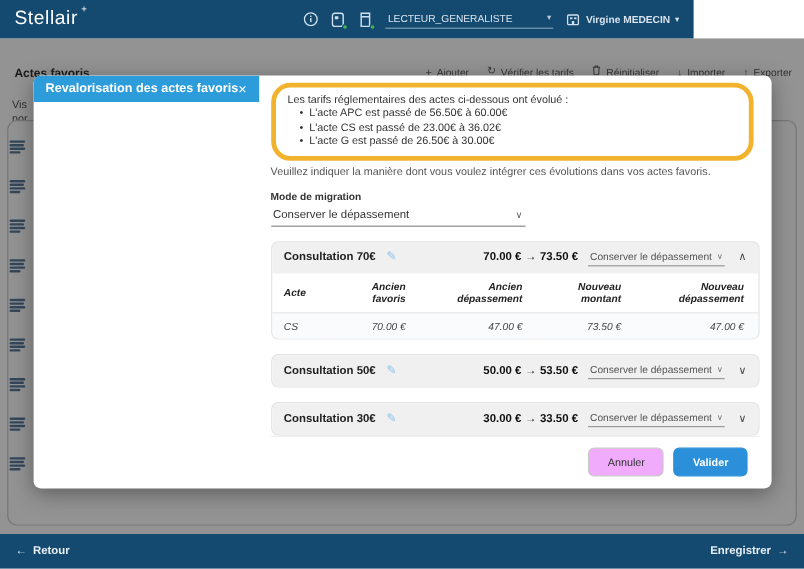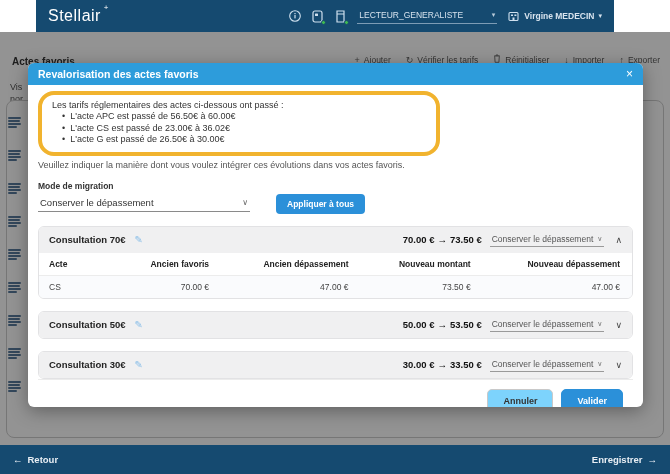--- a/index.html
+++ b/index.html
@@ -1,21 +1,21 @@
 <!DOCTYPE html>
 <html><head>
 <meta charset="utf-8">
 <style>
   * { margin:0; padding:0; box-sizing:border-box; }
   html,body { width:670px; height:474px; overflow:hidden; }
   body { font-family:"Liberation Sans","DejaVu Sans",sans-serif; background:#fff; position:relative; }
 
   
   .topbar { position:absolute; top:0; left:0; width:578px; height:32px; background:#154a70;
-            display:flex; align-items:center; padding:0 12px; z-index:40;margin-left:36px; }
+            display:flex; align-items:center; padding:0 12px; z-index:40; }
   .brand { color:#fff; font-size:16px; font-weight:400; letter-spacing:.5px; position:relative; }
   .brand .plus { position:absolute; top:-4px; right:-8px; font-size:8px; color:#fff; }
   .topbar-right { margin-left:auto; display:flex; align-items:center; gap:10px; }
   .tb-icon { position:relative; width:13px; height:13px; display:flex; align-items:center; justify-content:center; }
   .tb-icon svg { display:block; }
   .status-dot { position:absolute; right:-2px; bottom:-2px; width:5px; height:5px; border-radius:50%;
                 background:#3fb950; border:1px solid #154a70; }
   .reader-select { display:flex; align-items:center; gap:4px; color:#d7e3ee; font-size:8.5px; font-weight:normal;
                    border-bottom:1px solid #7d9cb5; padding:2px 2px 3px 2px; min-width:140px; }
   .reader-select .caret { margin-left:auto; font-size:7px; color:#b9cbda; }
@@ -33,21 +33,21 @@
                border:1px solid #c9c9c9; border-radius:8px; }
   .drag-handle { position:absolute; left:8px; width:13px; height:11px; display:flex; flex-direction:column; justify-content:space-between; }
   .drag-handle i { display:block; height:1.5px; background:#4a7096; border-radius:1px; }
   .drag-handle i:nth-child(2){ width:90%; }
   .drag-handle i:nth-child(4){ width:70%; }
 
   .overlay { position:absolute; top:32px; left:0; width:670px; height:413px; background:rgba(25,25,25,0.47); z-index:10; }
 
   
   .modal { position:absolute; left:28px; top:63px; width:615px; height:344px; background:#fff; border-radius:6px;
-           box-shadow:0 4px 18px rgba(0,0,0,.35); z-index:20; display:flex; flex-direction:column; overflow:hidden; }
+           box-shadow:0 4px 18px rgba(0,0,0,.35); z-index:20; display:flex; overflow:hidden; }
   .modal-header { height:22px; background:#2d9cdb; display:flex; align-items:center; padding:0 10px; flex:0 0 auto; }
   .modal-title { color:#fff; font-size:10.5px; font-weight:bold; }
   .modal-close { margin-left:auto; color:#fff; font-size:12px; cursor:pointer; line-height:1; }
   .modal-body { flex:1; padding:6px 10px 0 10px; display:flex; flex-direction:column; }
 
   .notice { width:402px; border:4px solid #f1b32e; border-radius:16px; padding:5px 10px 6px 10px; }
   .notice-intro { font-size:9px; color:#333; margin-bottom:1px; }
   .notice ul { list-style:none; margin-left:10px; }
   .notice li { font-size:9px; color:#333; line-height:11.5px; display:flex; gap:5px; }
   .notice li::before { content:"•"; color:#333; }
@@ -67,29 +67,29 @@
   .acc-name { font-size:9.5px; font-weight:bold; color:#222; }
   .pencil { color:#8bbfe8; font-size:10px; margin-left:9px; cursor:pointer; }
   .acc-right { margin-left:auto; display:flex; align-items:center; }
   .amounts { font-size:9.5px; font-weight:bold; color:#111; display:flex; align-items:center; gap:3px; white-space:nowrap; }
   .amounts .arr { font-weight:bold; }
   .mini-select { margin-left:8px; border-bottom:1px solid #9a9a9a; display:flex; align-items:center; gap:4px;
                  font-size:8.5px; color:#555; padding:1px 2px 2px 2px; cursor:pointer; white-space:nowrap; }
   .mini-select .caret { font-size:7px; color:#777; }
   .acc-chevron { margin-left:11px; font-size:9px; color:#444; cursor:pointer; }
 
-  table.acc-table { width:100%; border-collapse:collapse; }
+  table.acc-table { width:100%; border-collapse:collapse;font-style:italic; }
   .acc-table th { font-size:8.5px; font-weight:bold; color:#222; text-align:right; padding:6px 12px 6px 10px;
                   border-bottom:1px solid #ececec; background:#fff; }
   .acc-table th:first-child { text-align:left; width:13%; }
   .acc-table td { font-size:8.5px; color:#444; text-align:right; padding:6px 12px 6px 10px; background:#fafbfd; }
   .acc-table td:first-child { text-align:left; }
 
   .modal-footer { margin-top:auto; border-top:1px solid #ececec; padding:9px 10px 10px 0; display:flex; justify-content:flex-end; gap:8px; }
-  .btn-cancel { background:#7dd3fc; border:1px solid #c9c9c9; border-radius:5px; padding:6px 15px; font-size:9px; font-weight:bold;
+  .btn-cancel { background:#f0abfc; border:1px solid #c9c9c9; border-radius:5px; padding:6px 15px; font-size:9px; font-weight:normal;
                 color:#333; cursor:pointer; font-family:inherit; }
   .btn-confirm { background:#2b90d9; border:1px solid #2b90d9; border-radius:5px; padding:6px 15px; font-size:9px; font-weight:bold;
                  color:#fff; cursor:pointer; font-family:inherit; }
 
   
   .page-footer { position:absolute; left:0; top:445px; width:670px; height:29px; background:#154a70; z-index:40;
                  display:flex; align-items:center; justify-content:space-between; padding:0 13px; }
   .footer-link { color:#e8eef4; font-size:9.5px; font-weight:bold; display:flex; align-items:center; gap:5px; cursor:pointer; }
 </style>
 </head>
@@ -232,21 +232,21 @@
 <div class="overlay"></div>
 
 <div class="modal">
   <div class="modal-header">
     <span class="modal-title">Revalorisation des actes favoris</span>
     <span class="modal-close">×</span>
   </div>
 
   <div class="modal-body">
     <div class="notice">
-      <div class="notice-intro">Les tarifs réglementaires des actes ci-dessous ont passé :</div>
+      <div class="notice-intro">Les tarifs réglementaires des actes ci-dessous ont évolué :</div>
       <ul>
         <li>
             <span>L'acte APC est passé de 56.50€ à 60.00€</span>
           </li>
         <li>
             <span>L'acte CS est passé de 23.00€ à 36.02€</span>
           </li>
         <li>
             <span>L'acte G est passé de 26.50€ à 30.00€</span>
           </li>
@@ -254,21 +254,20 @@
     </div>
 
     <div class="instruction">Veuillez indiquer la manière dont vous voulez intégrer ces évolutions dans vos actes favoris.</div>
 
     <div class="migration-label">Mode de migration</div>
     <div class="migration-row">
       <div class="select-line">
         <span>Conserver le dépassement</span>
         <span class="caret">∨</span>
       </div>
-      <button class="btn-apply">Appliquer à tous</button>
     </div>
 
     <div class="acc">
       <div class="acc-head">
         <span class="acc-name">Consultation 70€</span>
         <span class="pencil">✎</span>
         <span class="acc-right">
           <span class="amounts">
             <span>70.00 €</span>
             <span class="arr">→</span>

